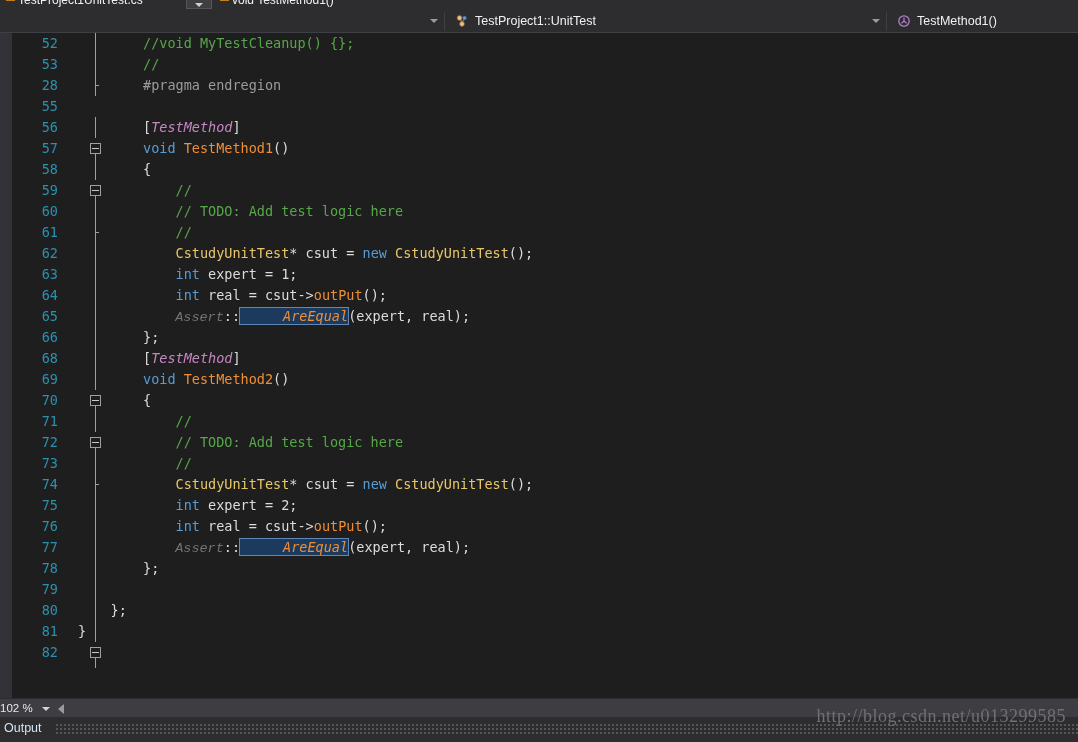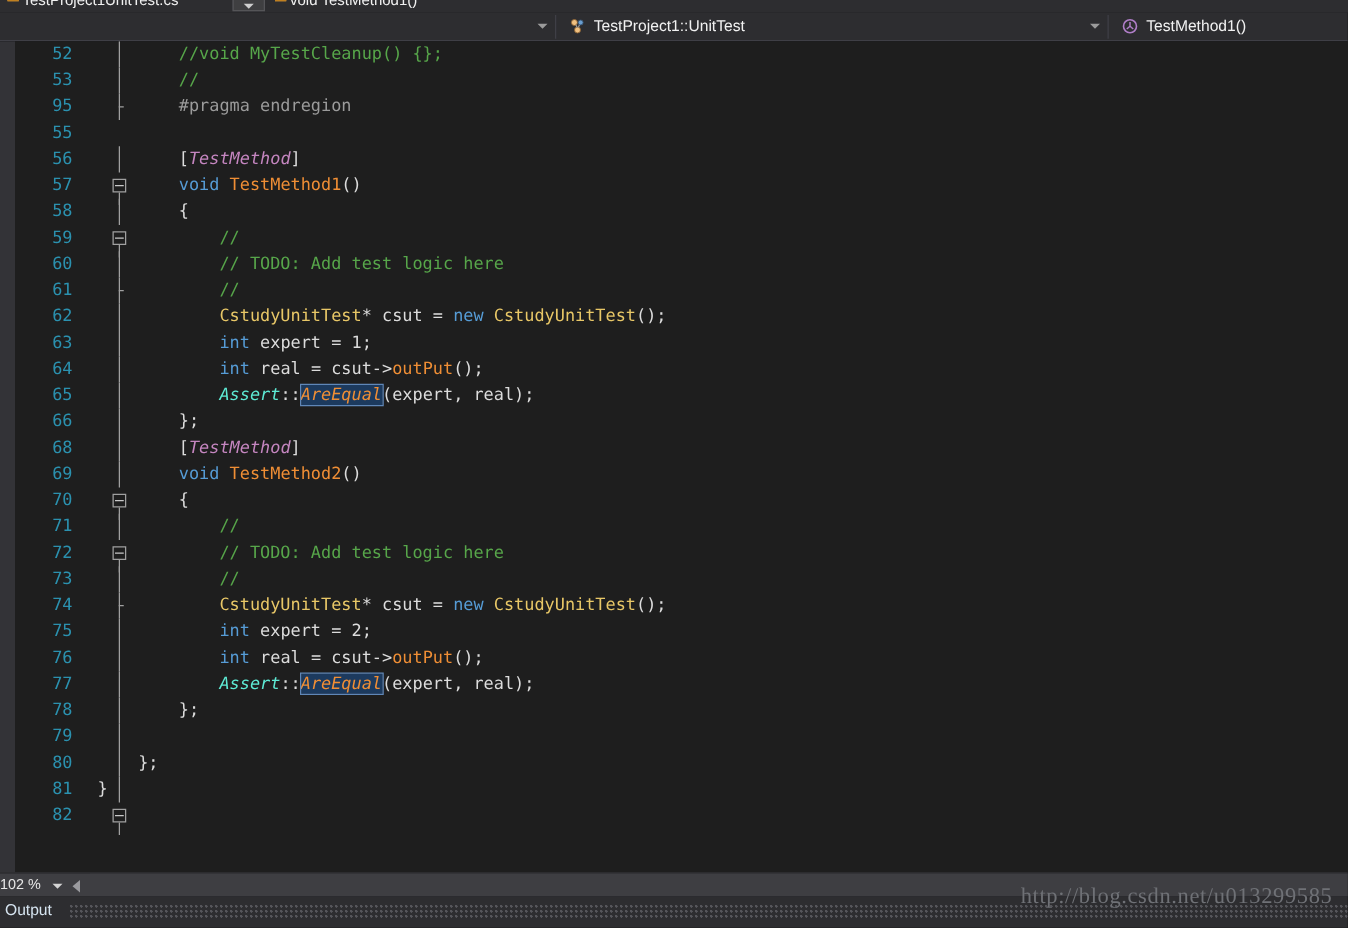--- a/index.html
+++ b/index.html
@@ -195,29 +195,30 @@
     width: 4px; height: 1px;
     background: #a0a0a0;
   }
 
   
   .c-comment  { color: #57a64a; }
   .c-keyword  { color: #569cd6; }
   .c-type     { color: #e8c767; }
   .c-func     { color: #ef8e35; }
   .c-attr     { color: #c586c0; font-style: italic; }
-  .c-class    { color: #5eead4; font-style: italic; }
+  .c-class    { color: #737373; font-style: italic; font-family: Liberation Mono, monospace; }
   .c-plain    { color: #dcdcdc; }
   .c-pre      { color: #9b9b9b; }
   .c-punct    { color: #dcdcdc; }
   .c-sel {
     color: #ef8e35;
     font-style: italic;
     background: #1c3a5e;
     outline: 1px solid #5f87b8;
+    padding-left: 43px;
   }
 
   
   #hscroll {
     position: absolute;
     left: 0; top: 698px;
     width: 1078px; height: 19px;
     background: #3e3e42;
     border-top: 1px solid #2d2d30;
     box-sizing: border-box;
@@ -378,21 +379,21 @@
         <span class="fold-line" style="top: 525px; height: 21px;"></span>
         <span class="fold-line" style="top: 546px; height: 21px;"></span>
         <span class="fold-line" style="top: 567px; height: 21px;"></span>
         <span class="fold-line" style="top: 588px; height: 21px;"></span>
         <span class="fold-box" style="top: 614px;"></span>
         <span class="fold-line" style="top: 625px; height: 10px;"></span>
       </div>
     <div id="code-lines">
         <div class="row"><span class="lineno">52</span><span class="codetext"><span class="c-comment">        //void MyTestCleanup() {};</span></span></div>
         <div class="row"><span class="lineno">53</span><span class="codetext"><span class="c-comment">        //</span></span></div>
-        <div class="row"><span class="lineno">95</span><span class="codetext"><span class="c-pre">        #pragma endregion</span></span></div>
+        <div class="row"><span class="lineno">28</span><span class="codetext"><span class="c-pre">        #pragma endregion</span></span></div>
         <div class="row"><span class="lineno">55</span><span class="codetext"><span class="c-plain"></span></span></div>
         <div class="row"><span class="lineno">56</span><span class="codetext"><span class="c-punct">        [</span><span class="c-attr">TestMethod</span><span class="c-punct">]</span></span></div>
         <div class="row"><span class="lineno">57</span><span class="codetext"><span class="c-keyword">        void </span><span class="c-func">TestMethod1</span><span class="c-punct">()</span></span></div>
         <div class="row"><span class="lineno">58</span><span class="codetext"><span class="c-punct">        {</span></span></div>
         <div class="row"><span class="lineno">59</span><span class="codetext"><span class="c-comment">            //</span></span></div>
         <div class="row"><span class="lineno">60</span><span class="codetext"><span class="c-comment">            // TODO: Add test logic here</span></span></div>
         <div class="row"><span class="lineno">61</span><span class="codetext"><span class="c-comment">            //</span></span></div>
         <div class="row"><span class="lineno">62</span><span class="codetext"><span class="c-type">            CstudyUnitTest</span><span class="c-punct">* </span><span class="c-plain">csut </span><span class="c-punct">= </span><span class="c-keyword">new </span><span class="c-type">CstudyUnitTest</span><span class="c-punct">();</span></span></div>
         <div class="row"><span class="lineno">63</span><span class="codetext"><span class="c-keyword">            int</span><span class="c-plain"> expert </span><span class="c-punct">= </span><span class="c-plain">1</span><span class="c-punct">;</span></span></div>
         <div class="row"><span class="lineno">64</span><span class="codetext"><span class="c-keyword">            int</span><span class="c-plain"> real </span><span class="c-punct">= </span><span class="c-plain">csut-&gt;</span><span class="c-func">outPut</span><span class="c-punct">();</span></span></div>

